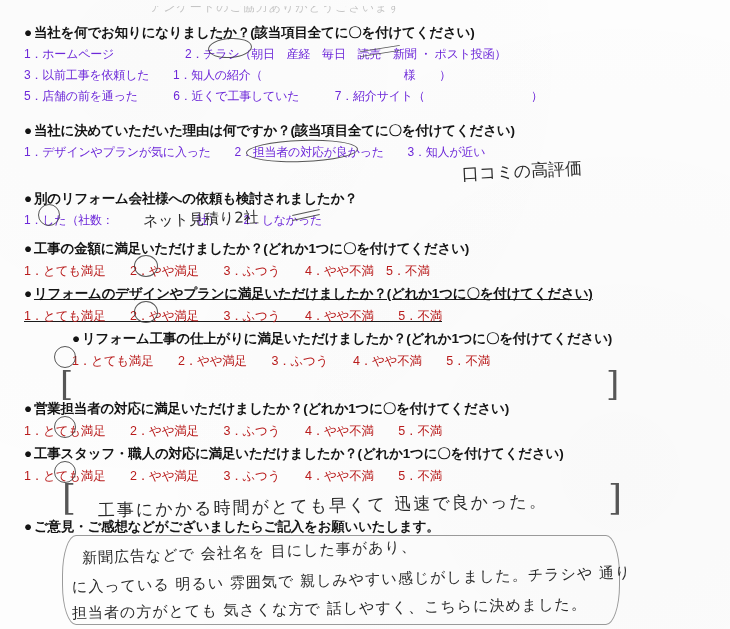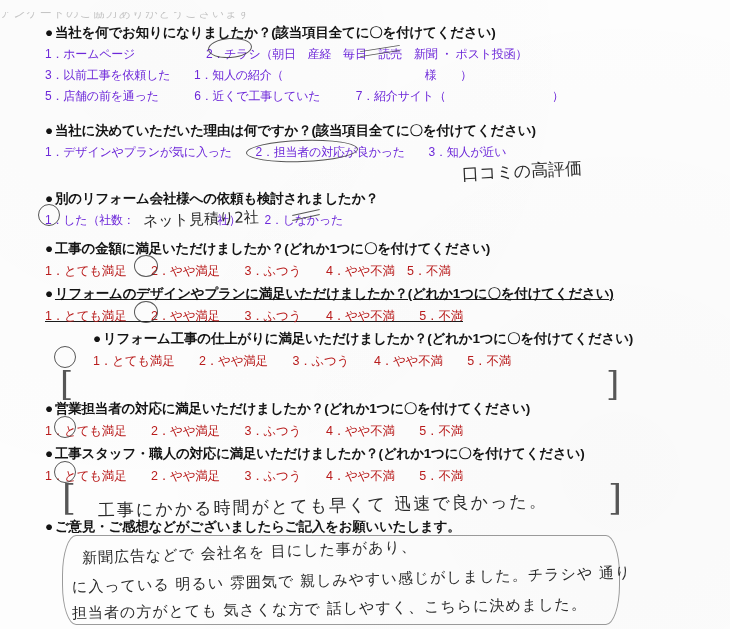--- a/index.html
+++ b/index.html
@@ -25,36 +25,37 @@
     content: "";
     position: absolute;
     inset: 0;
     background:
       radial-gradient(circle at 20% 10%, rgba(0,0,0,0.012), transparent 60%),
       radial-gradient(circle at 85% 75%, rgba(0,0,0,0.015), transparent 65%);
     pointer-events: none;
   }
   .top-cut {
     position: absolute;
-    top: 12px; left: 0; right: 0;
+    top: 6px; left: 0; right: 0;
     height: 14px;
     overflow: hidden;
     color: #9a9a9a;
     font-size: 12px;
     letter-spacing: 1px;
+    padding-left: 150px;
     box-sizing: border-box;
   }
   .top-cut span {
     display: block;
     margin-top: -7px;
     opacity: .55;
   }
   .block {
     position: absolute;
-    left: 45px;
+    left: 24px;
     width: 660px;
   }
   .q-head {
     font-size: 13.5px;
     font-weight: bold;
     color: #141414;
     letter-spacing: -0.2px;
     white-space: nowrap;
   }
   .q-head .bullet {

